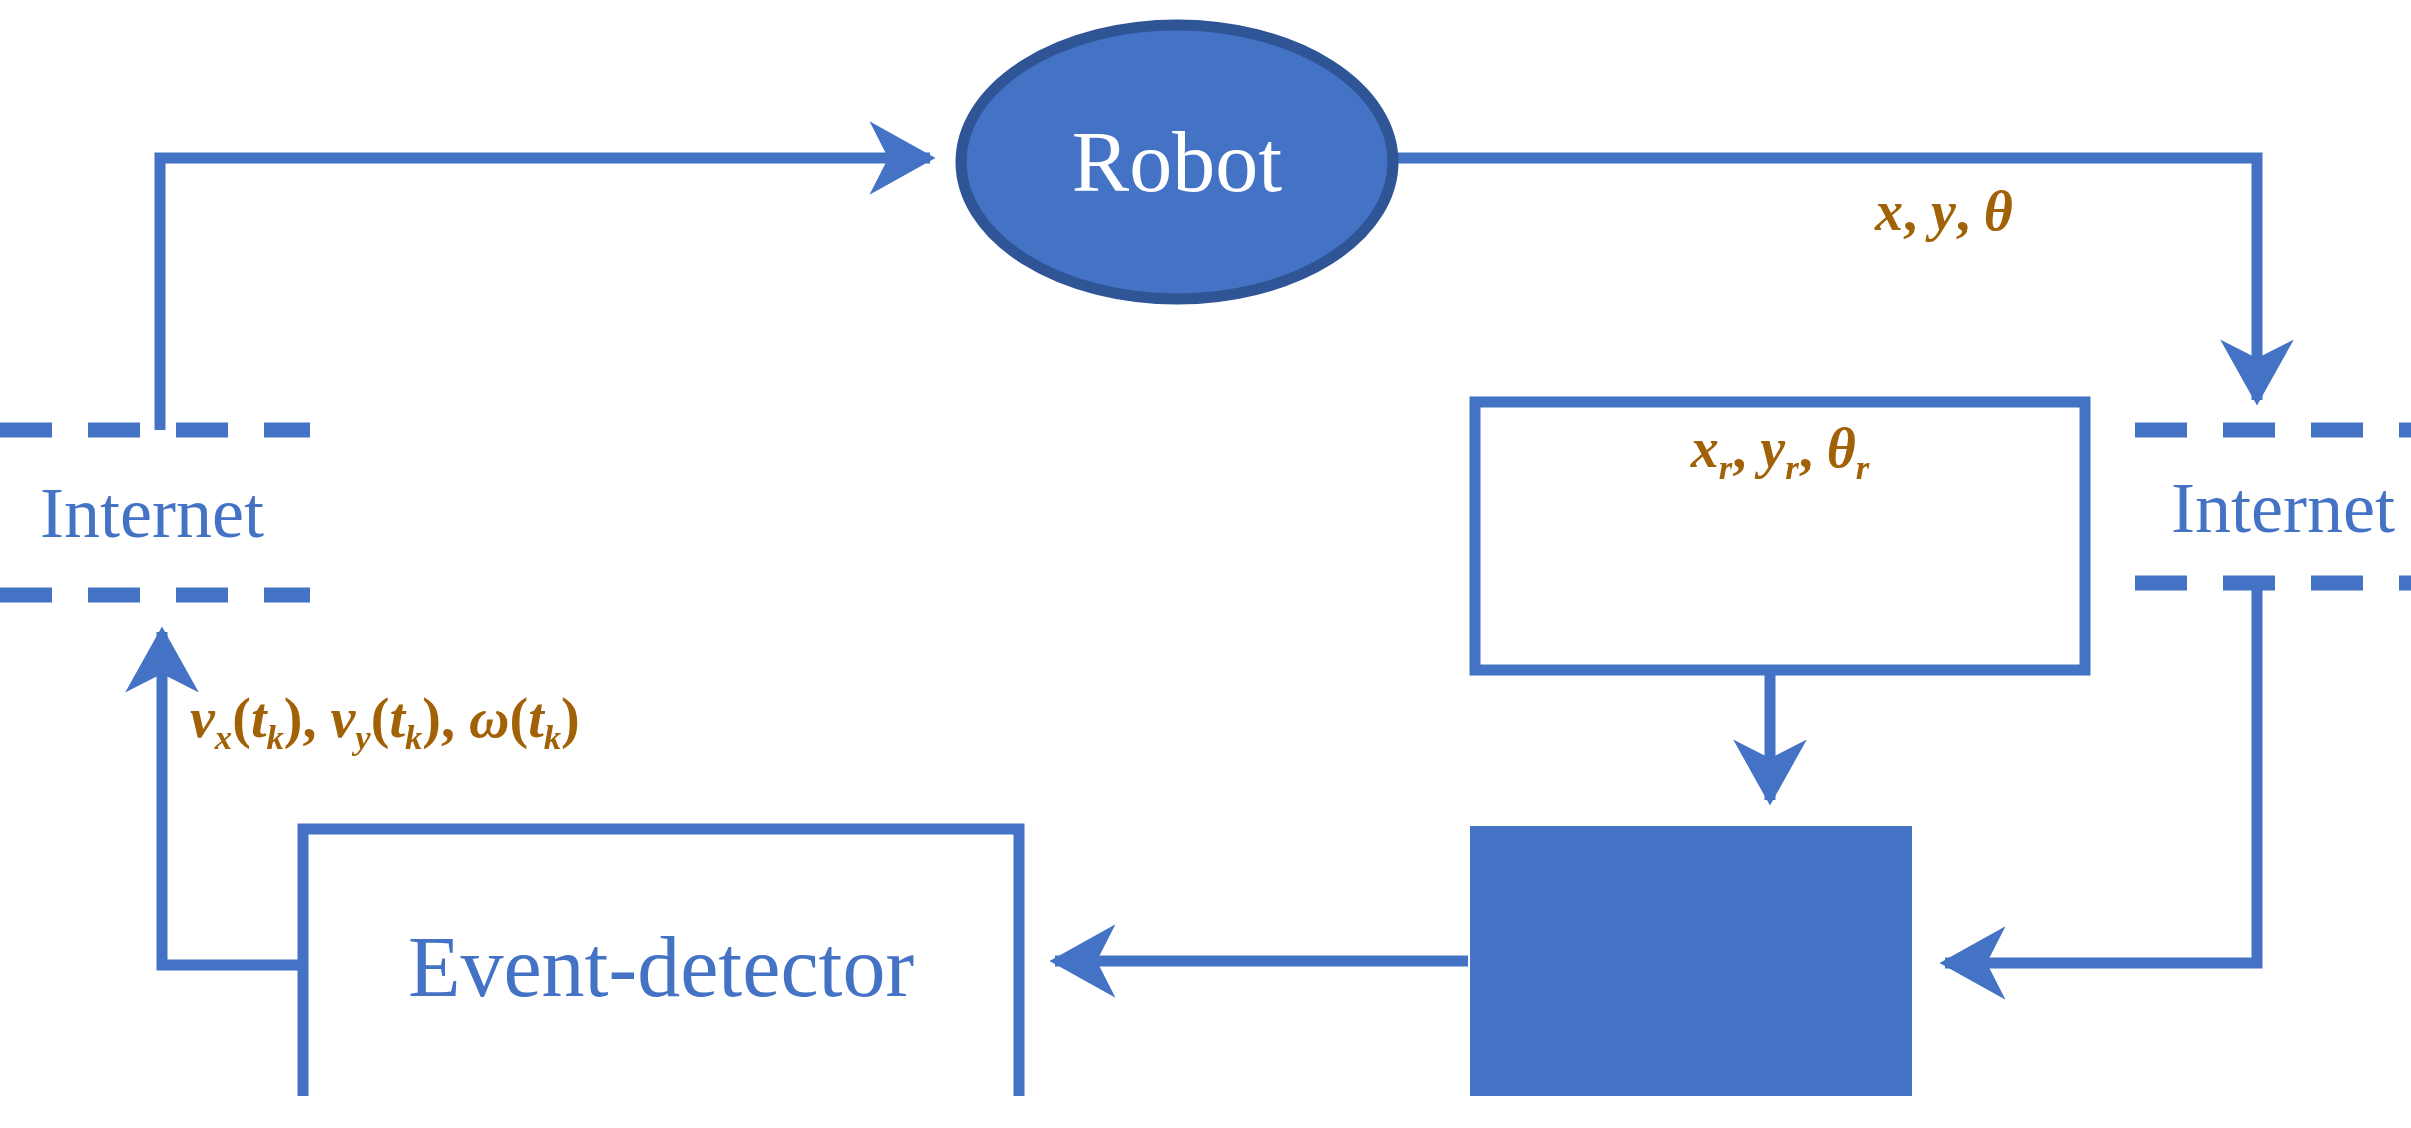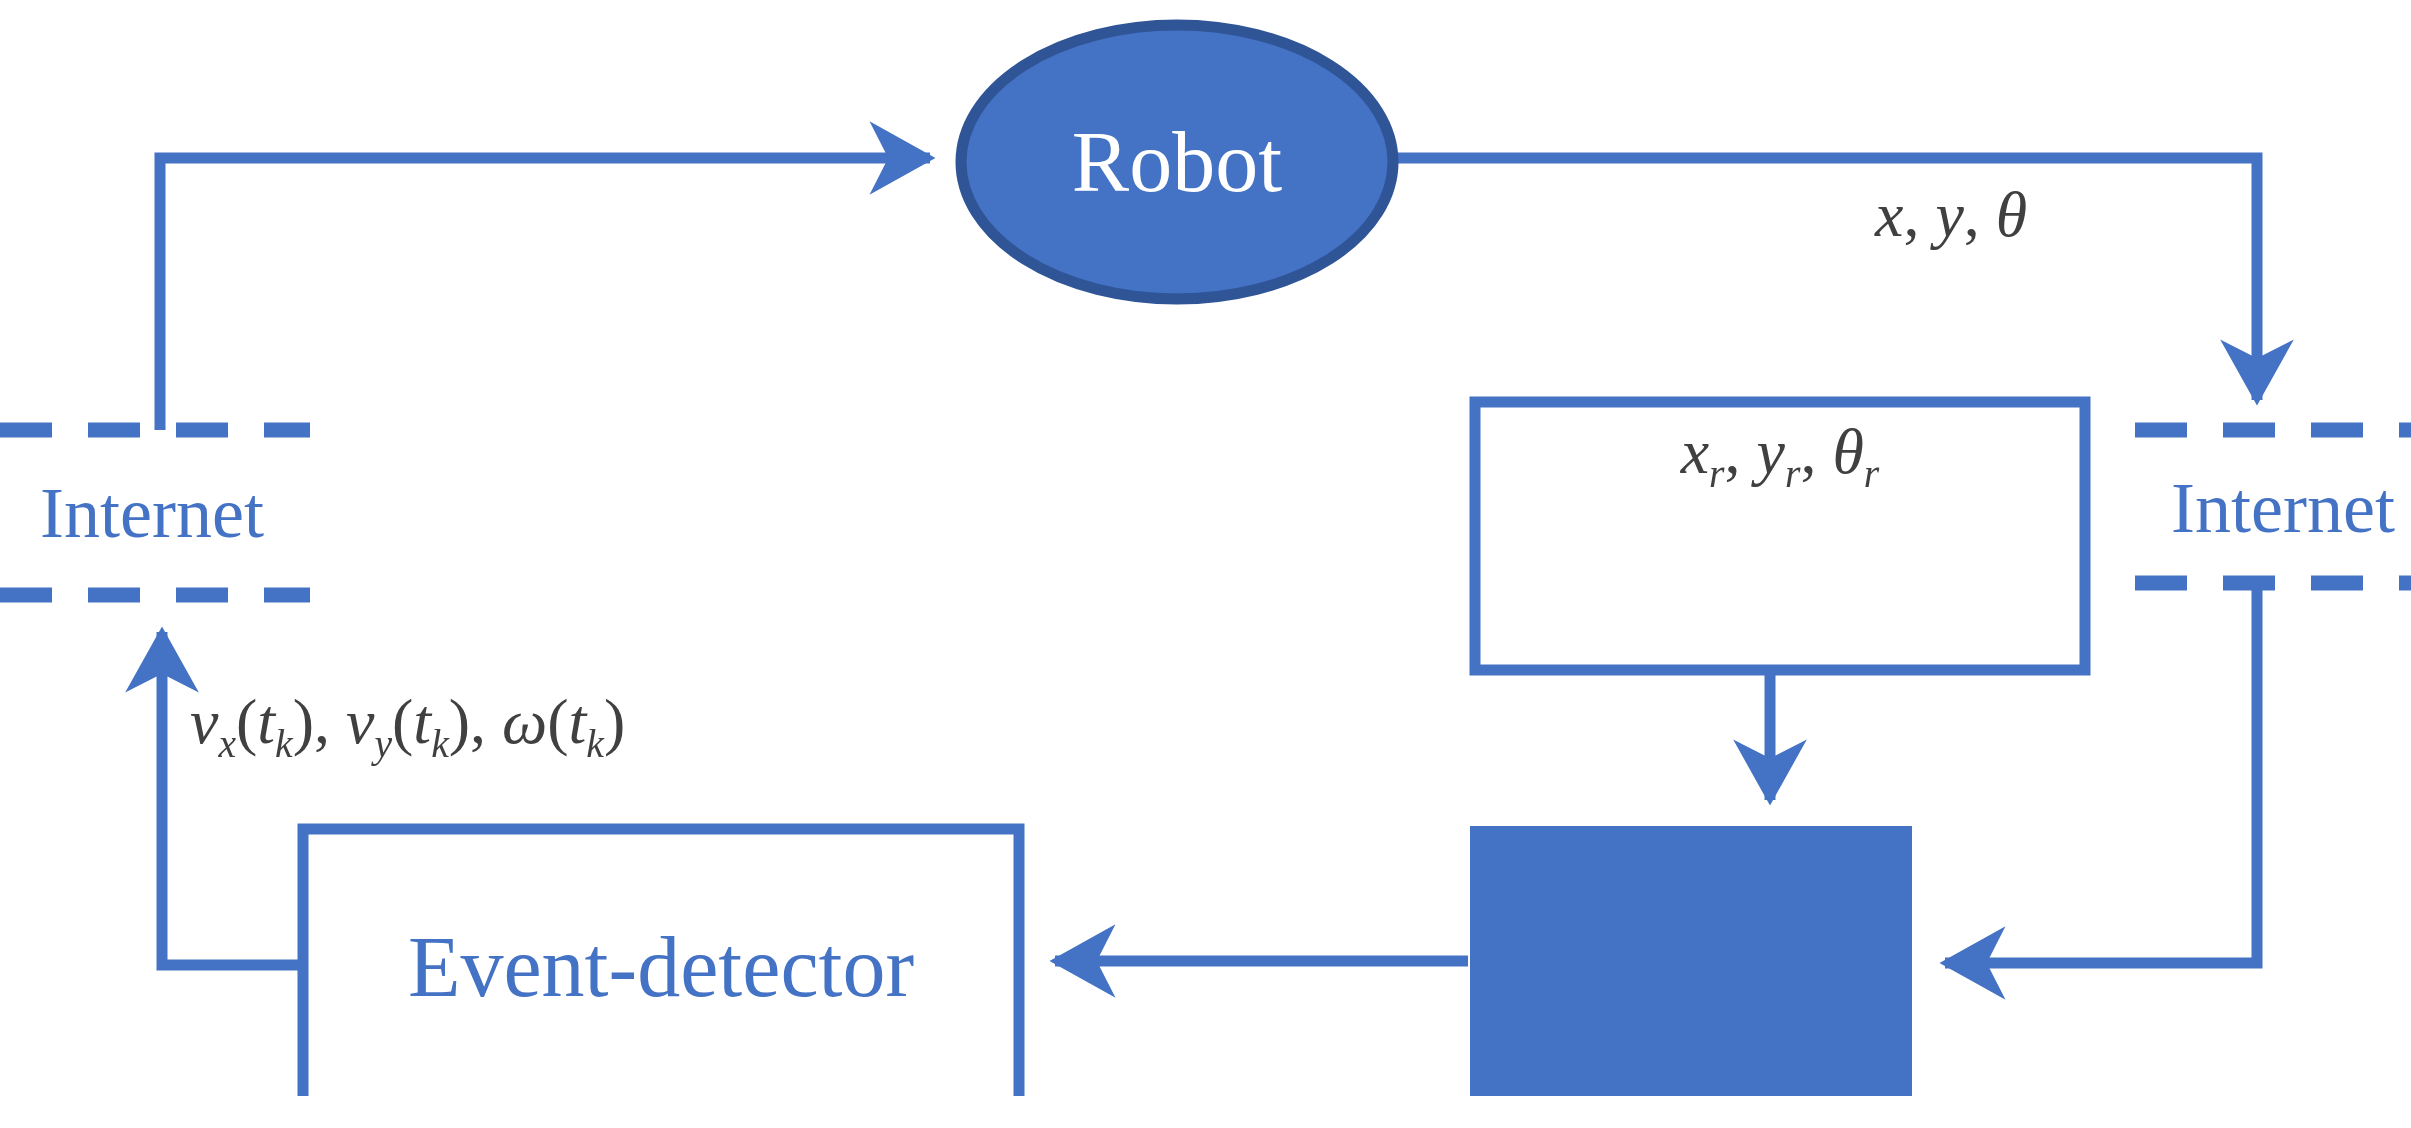--- a/index.html
+++ b/index.html
@@ -35,24 +35,25 @@
   .node-title.white { color: #ffffff; }
   .node-title.blue  { color: #4472C4; }
 
   .internet-label {
     color: #4472C4;
     font-size: 72px;
   }
 
   
   .math {
-    color: #404040;
+    color: #a16207;
     font-style: italic;
-    font-size: 64px;
+    font-size: 56px;
     font-family: "Liberation Serif", serif;
+    font-weight: bold;
   }
   .math .sub {
     font-size: 0.62em;
     vertical-align: sub;
     font-style: italic;
   }
   .math .up {
     font-style: normal;
   }
   .math-stack {

